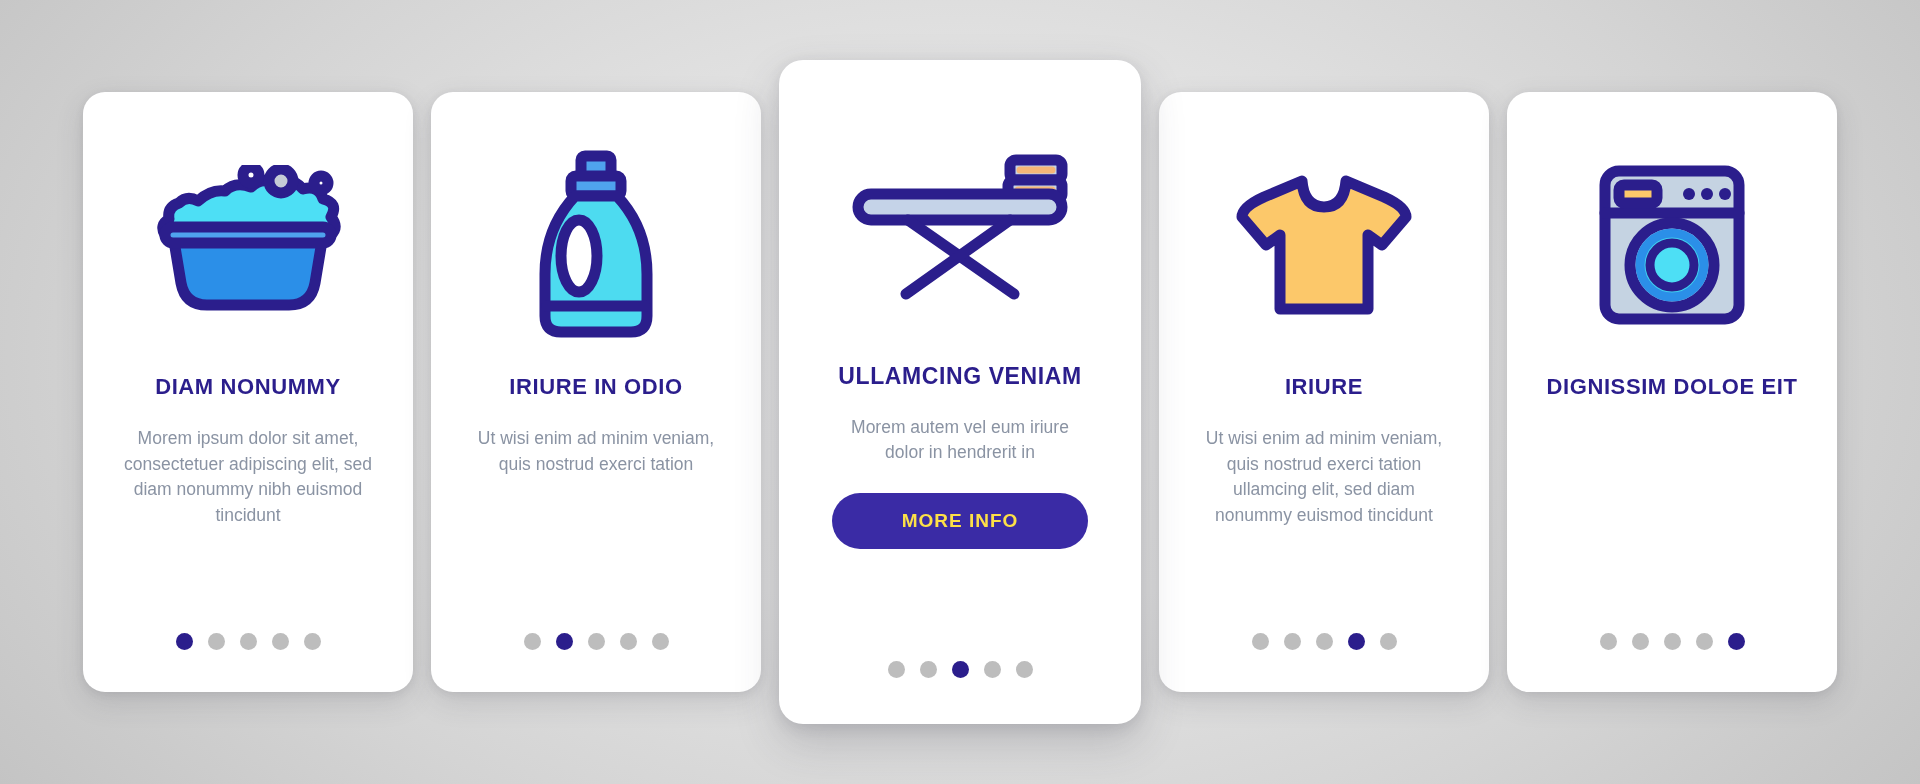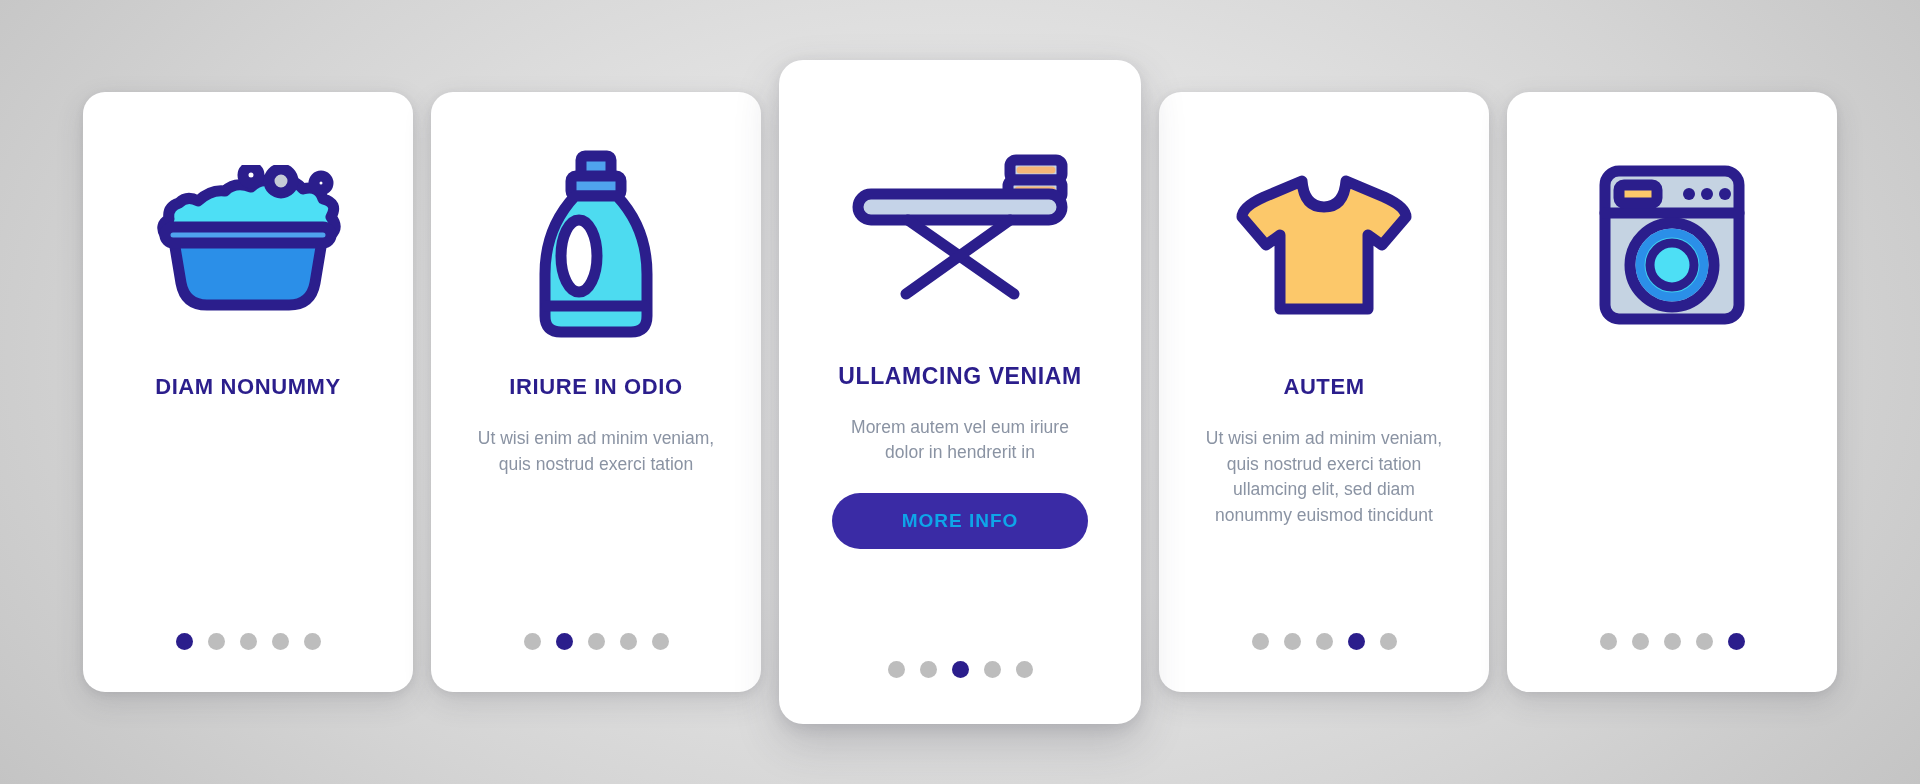--- a/index.html
+++ b/index.html
@@ -84,21 +84,21 @@
     line-height: 1.45;
     text-align: center;
     margin-top: 26px;
     max-width: 260px;
   }
   .card.featured .card-body { max-width: 250px; margin-top: 24px; }
 
   .cta-button {
     margin-top: 28px;
     background: #3A2BA5;
-    color: #0ea5e9;
+    color: #fde047;
     border: none;
     border-radius: 30px;
     padding: 0 40px;
     height: 56px;
     font-family: "Liberation Sans", sans-serif;
     font-size: 19px;
     font-weight: bold;
     letter-spacing: 1px;
     cursor: pointer;
     display: flex;
@@ -142,20 +142,21 @@
         <path d="M30 70 L38 118 Q42 140 64 140 L146 140 Q168 140 172 118 L180 70 Z" fill="#2B8FE8"></path>
         <path d="M55 36 Q44 30 36 38 Q24 42 26 54 Q16 60 22 70 L188 70 Q196 62 188 52 Q196 38 180 34 Q176 20 160 24 Q150 12 134 20 Q120 10 108 22 Q92 16 82 26 Q68 24 55 36 Z" fill="#4DDFF5"></path>
         <rect x="22" y="62" width="166" height="16" rx="8" fill="#4FA3EE"></rect>
         <circle cx="138" cy="16" r="12" fill="#C5CBD6"></circle>
         <circle cx="108" cy="10" r="8" fill="#ffffff"></circle>
         <circle cx="178" cy="18" r="7" fill="#ffffff"></circle>
       </g>
     </svg>
       </div>
       <div class="card-title">DIAM NONUMMY</div>
+      <div class="card-body">Morem ipsum dolor sit amet, consectetuer adipiscing elit, sed diam nonummy nibh euismod tincidunt</div>
       <div class="spacer"></div>
       <div class="dots">
         <span class="dot active"></span>
         <span class="dot"></span>
         <span class="dot"></span>
         <span class="dot"></span>
         <span class="dot"></span>
       </div>
     </div>
     <div class="card">
@@ -208,21 +209,21 @@
       </div>
     </div>
     <div class="card">
       <div class="icon-area">
     <svg width="180" height="145" viewBox="0 0 180 145">
       <g stroke="#2B1E8C" stroke-width="11" stroke-linejoin="round" stroke-linecap="round" fill="#FCC86A">
         <path d="M68 8 Q70 34 90 34 Q110 34 112 8 L150 24 Q172 34 172 44 L148 72 L134 62 L134 136 L46 136 L46 62 L32 72 L8 44 Q8 34 30 24 Z"></path>
       </g>
     </svg>
       </div>
-      <div class="card-title">AUTEM</div>
+      <div class="card-title">IRIURE</div>
       <div class="card-body">Ut wisi enim ad minim veniam, quis nostrud exerci tation ullamcing elit, sed diam nonummy euismod tincidunt</div>
       <div class="spacer"></div>
       <div class="dots">
         <span class="dot"></span>
         <span class="dot"></span>
         <span class="dot"></span>
         <span class="dot active"></span>
         <span class="dot"></span>
       </div>
     </div>
@@ -235,20 +236,21 @@
         <rect x="22" y="20" width="38" height="18" rx="5" fill="#FCC86A"></rect>
         <circle cx="92" cy="29" r="6" fill="#2B1E8C" stroke="none"></circle>
         <circle cx="110" cy="29" r="6" fill="#2B1E8C" stroke="none"></circle>
         <circle cx="128" cy="29" r="6" fill="#2B1E8C" stroke="none"></circle>
         <circle cx="75" cy="100" r="42" fill="none"></circle>
         <circle cx="75" cy="100" r="32" fill="#3FD0F0" stroke="#2B8FE8" stroke-width="9"></circle>
         <circle cx="75" cy="100" r="22" fill="#4DDFF5" stroke="#2B1E8C" stroke-width="9"></circle>
       </g>
     </svg>
       </div>
+      <div class="card-title">DIGNISSIM DOLOE EIT</div>
       <div class="spacer"></div>
       <div class="dots">
         <span class="dot"></span>
         <span class="dot"></span>
         <span class="dot"></span>
         <span class="dot"></span>
         <span class="dot active"></span>
       </div>
     </div>
   </div>

